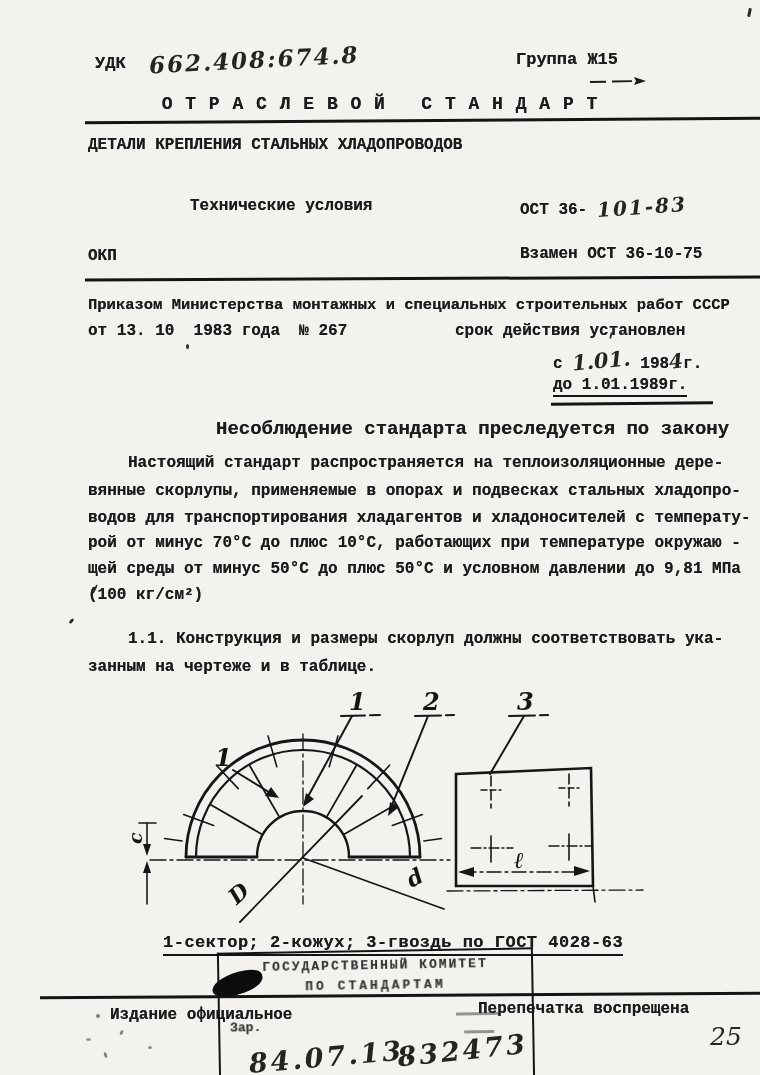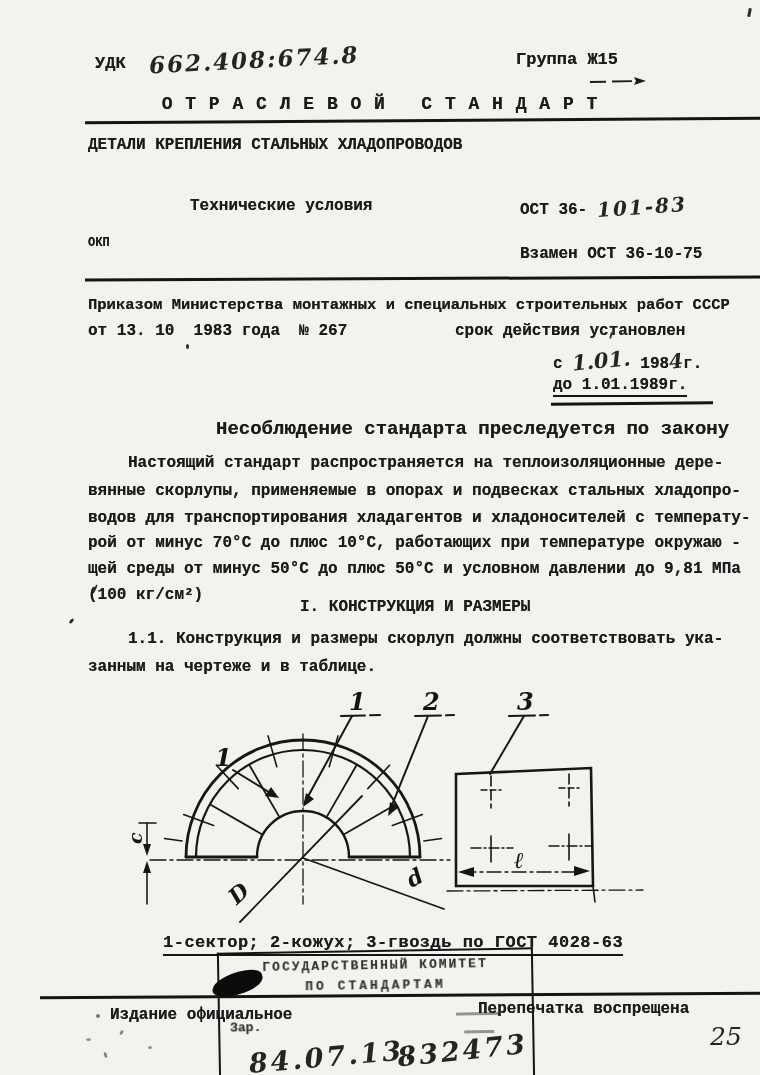--- a/index.html
+++ b/index.html
@@ -39,21 +39,21 @@
   <div class="rule" style="left:85px;top:119px;width:675px;height:3px;transform:rotate(-0.4deg);"></div>
 
   <div class="abs mono" style="left:88px;top:136px;font-size:16px;">ДЕТАЛИ КРЕПЛЕНИЯ СТАЛЬНЫХ ХЛАДОПРОВОДОВ</div>
 
   <div class="abs mono" style="left:190px;top:197px;font-size:16px;">Технические условия</div>
   <div class="abs" style="left:520px;top:195px;">
     <span class="mono" style="font-size:16px;">ОСТ 36-</span>
     <span class="hand" style="font-size:20px;display:inline-block;transform:rotate(-4deg);letter-spacing:2px;">101-83</span>
   </div>
 
-  <div class="abs mono" style="left:88px;top:236px;font-size:12px;">ОКП</div>
+  <div class="abs mono" style="left:88px;top:247px;font-size:16px;">ОКП</div>
   <div class="abs mono" style="left:520px;top:245px;font-size:16px;">Взамен ОСТ 36-10-75</div>
 
   <div class="rule" style="left:85px;top:277px;width:675px;height:3px;transform:rotate(-0.25deg);"></div>
 
   <div class="abs mono" style="left:88px;top:296px;font-size:15.5px;">Приказом Министерства монтажных и специальных строительных работ СССР</div>
   <div class="abs mono" style="left:88px;top:322px;font-size:16px;">от 13. 10  1983 года  № 267</div>
   <div class="abs mono" style="left:455px;top:322px;font-size:16px;">срок действия установлен</div>
 
   <div class="abs" style="left:553px;top:348px;">
     <span class="mono" style="font-size:16px;">с</span>
@@ -65,21 +65,20 @@
 
   <div class="abs mono" style="left:216px;top:418px;font-size:19px;">Несоблюдение стандарта преследуется по закону</div>
 
   <div class="abs mono" style="left:128px;top:454px;font-size:16px;">Настоящий стандарт распространяется на теплоизоляционные дере-</div>
   <div class="abs mono" style="left:88px;top:482px;font-size:16px;">вянные скорлупы, применяемые в опорах и подвесках стальных хладопро-</div>
   <div class="abs mono" style="left:88px;top:509px;font-size:16px;">водов для транспортирования хладагентов и хладоносителей с температу-</div>
   <div class="abs mono" style="left:88px;top:534px;font-size:16px;">рой от минус 70°С до плюс 10°С, работающих при температуре окружаю -</div>
   <div class="abs mono" style="left:88px;top:560px;font-size:16px;">щей среды от минус 50°С до плюс 50°С и условном давлении до 9,81 МПа</div>
   <div class="abs mono" style="left:88px;top:586px;font-size:16px;">(100 кг/см²)</div>
 
-  <div class="abs mono" style="left:300px;top:598px;font-size:16px;">I. КОНСТРУКЦИЯ И РАЗМЕРЫ</div>
 
   <div class="abs mono" style="left:128px;top:630px;font-size:16px;">1.1. Конструкция и размеры скорлуп должны соответствовать ука-</div>
   <div class="abs mono" style="left:88px;top:658px;font-size:16px;">занным на чертеже и в таблице.</div>
 
   <svg class="abs" style="left:0;top:690px;" width="760" height="238" viewBox="0 0 760 238" stroke="#161616" fill="none" stroke-linecap="round">
 
     <g>
       <text x="215" y="76" font-size="24" stroke="none">1</text>
       <line x1="233" y1="80" x2="272" y2="104" stroke-width="2"></line>
       <path d="M279 108 L265 106 L271 97 Z" fill="#161616" stroke="none"></path>

